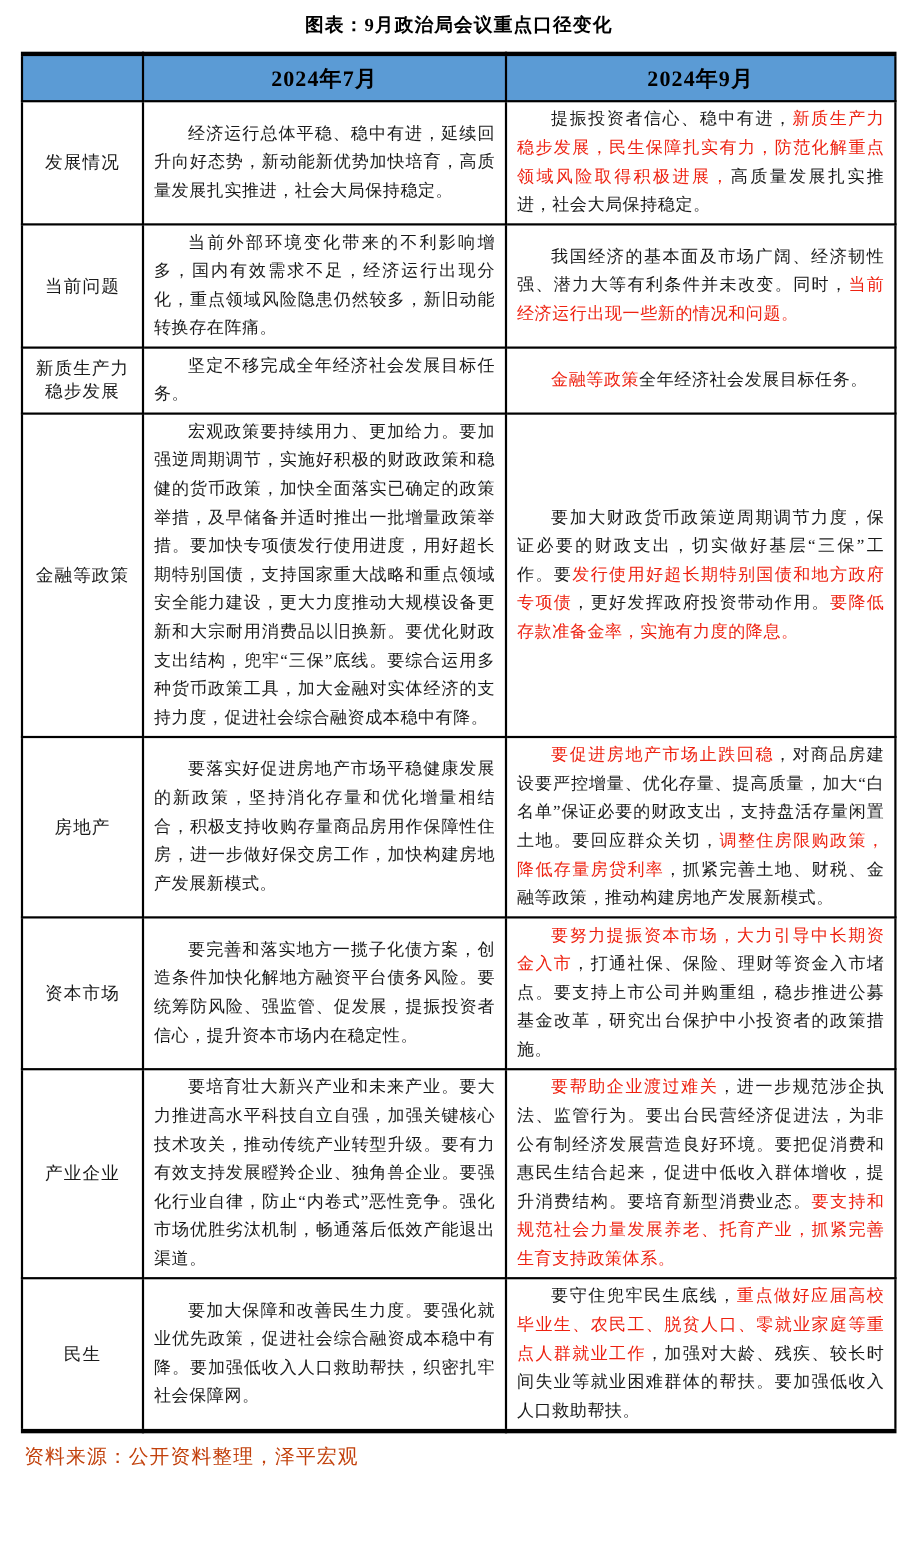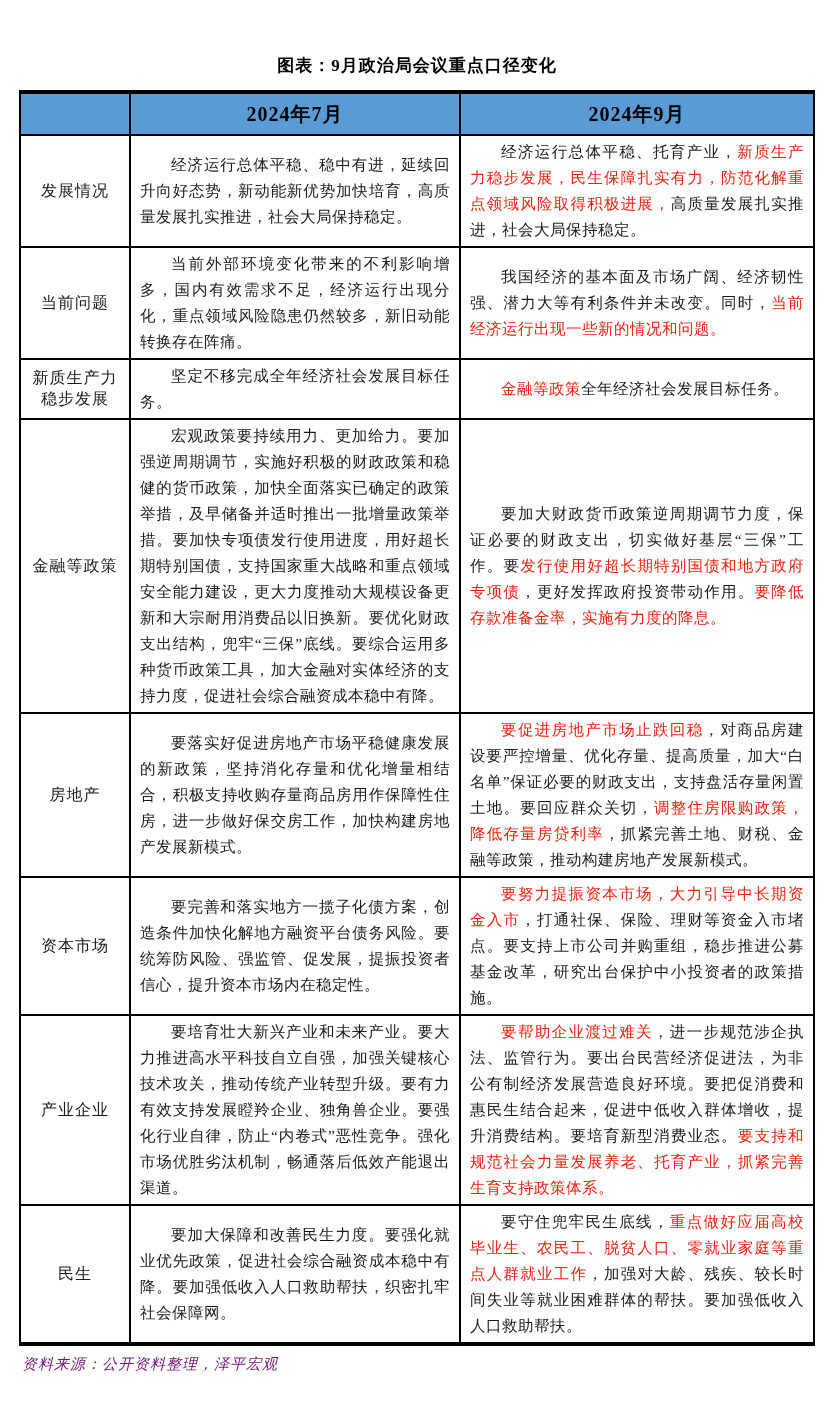--- a/index.html
+++ b/index.html
@@ -8,21 +8,21 @@
     --border:#000000;
   }
   html,body{margin:0;padding:0;}
   body{
     width:834px;
     min-height:1402px;
     background:#ffffff;
     font-family:"Liberation Serif", serif;
     color:#1a1a1a;
   }
-  .page{width:834px;margin-top:43px;}
+  .page{width:834px;}
   .title{
     text-align:center;
     font-weight:bold;
     font-size:17px;
     padding:11px 0 13px 0;
     letter-spacing:1px;
     color:#000;
   }
   table.cmp{
     border-collapse:collapse;
@@ -62,24 +62,23 @@
   }
   .cell-text{
     text-align:justify;
     text-indent:2em;
     font-size:15.5px;
     line-height:26px;
     letter-spacing:0.5px;
   }
   .red{color:var(--red);}
   .source{
-    font-style:italic;
-    font-size:15px;
+    font-size:18px;
     margin:9px 0 0 22px;
-    color:#701a75;
+    color:#c2410c;
     letter-spacing:1px;
   }
 </style>
 </head>
 <body>
 
 <div class="page">
   <div class="title">图表：9月政治局会议重点口径变化</div>
 
   <table class="cmp">
@@ -95,21 +94,21 @@
         <th>2024年9月</th>
       </tr>
     </thead>
     <tbody id="table-body">
         <tr>
           <th class="label-cell">发展情况</th>
           <td class="content-cell">
             <div class="cell-text"><span class="">经济运行总体平稳、稳中有进，延续回升向好态势，新动能新优势加快培育，高质量发展扎实推进，社会大局保持稳定。</span></div>
           </td>
           <td class="content-cell">
-            <div class="cell-text"><span class="">经济运行总体平稳、托育产业，</span><span class="red">新质生产力稳步发展，民生保障扎实有力，防范化解重点领域风险取得积极进展，</span><span class="">高质量发展扎实推进，社会大局保持稳定。</span></div>
+            <div class="cell-text"><span class="">提振投资者信心、稳中有进，</span><span class="red">新质生产力稳步发展，民生保障扎实有力，防范化解重点领域风险取得积极进展，</span><span class="">高质量发展扎实推进，社会大局保持稳定。</span></div>
           </td>
         </tr>
         <tr>
           <th class="label-cell">当前问题</th>
           <td class="content-cell">
             <div class="cell-text"><span class="">当前外部环境变化带来的不利影响增多，国内有效需求不足，经济运行出现分化，重点领域风险隐患仍然较多，新旧动能转换存在阵痛。</span></div>
           </td>
           <td class="content-cell">
             <div class="cell-text"><span class="">我国经济的基本面及市场广阔、经济韧性强、潜力大等有利条件并未改变。同时，</span><span class="red">当前经济运行出现一些新的情况和问题。</span></div>
           </td>

